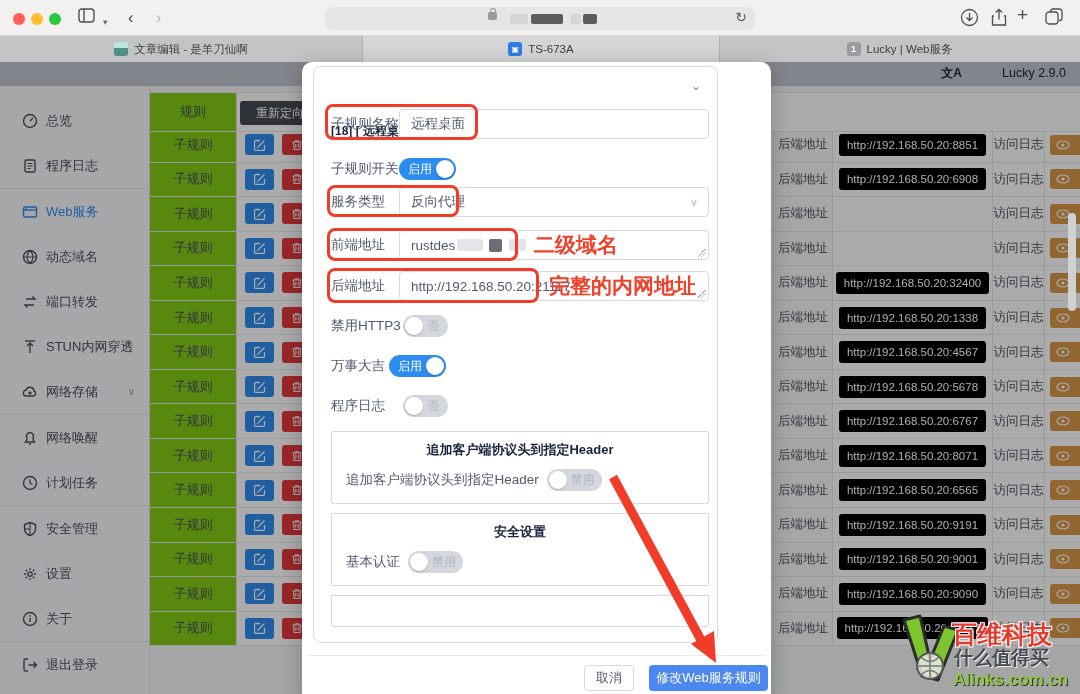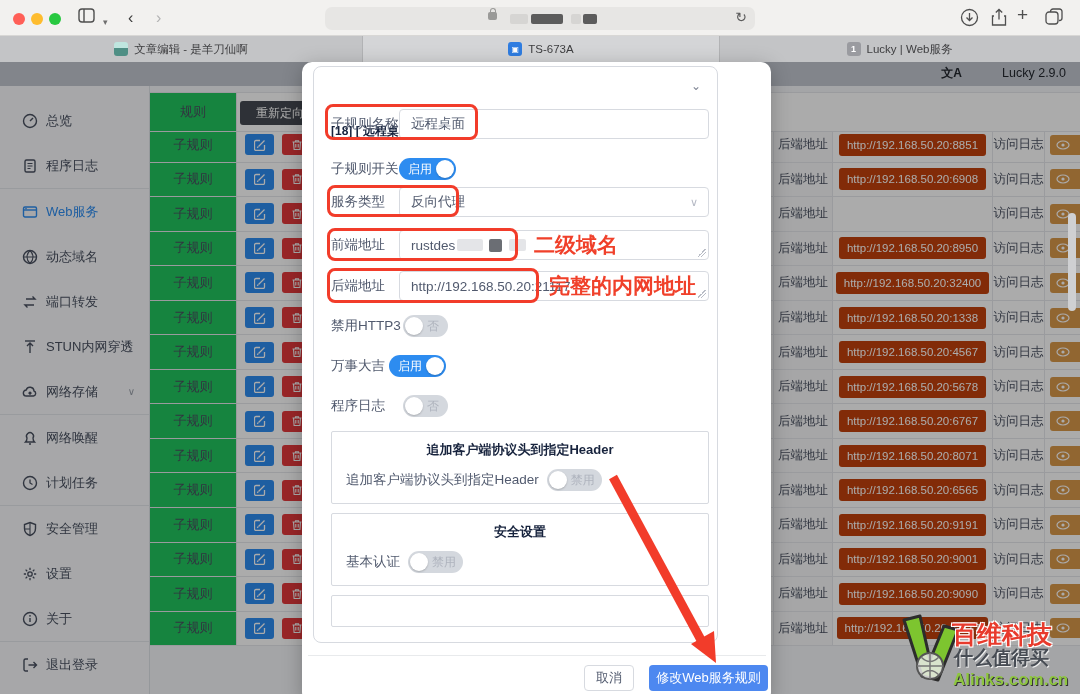--- a/index.html
+++ b/index.html
@@ -27,27 +27,27 @@
   .sitem{height:45px;display:flex;align-items:center;padding-left:22px;gap:8px;font-size:13px;color:#495060;}
   .sitem .ic{width:16px;height:16px;color:#495060;flex:0 0 auto;}
   .sitem.active,.sitem.active .ic{color:#2d8cf0;}
   .sdiv{height:1px;background:#e4e7ec;margin:0 0;}
   .schev{margin-left:auto;margin-right:14px;color:#9aa0aa;font-size:10px;}
   .content{position:absolute;left:150px;top:24px;width:930px;height:608px;background:#f5f7f9;}
   .rtab{position:absolute;left:10px;top:14px;width:77px;height:28px;background:#fff;border:1px solid #e2e5ea;border-bottom:none;border-radius:4px 4px 0 0;color:#2d8cf0;font-size:13px;display:flex;align-items:center;justify-content:center;}
   .addbtn{position:absolute;left:87px;top:17px;width:72px;height:24px;background:#2d8cf0;border-radius:4px;color:#fff;font-size:12px;display:flex;align-items:center;padding-left:8px;overflow:hidden;white-space:nowrap;}
   .rows{position:absolute;left:0;top:42px;width:930px;}
   .trow{position:relative;height:34.55px;background:#fff;border-bottom:1px solid #e6e8ec;}
-  .c-lab{position:absolute;left:0;top:0;width:87px;height:100%;background:#22c55e;border-right:1px solid #e6e8ec;display:flex;align-items:center;justify-content:center;font-size:13px;color:#495060;}
+  .c-lab{position:absolute;left:0;top:0;width:87px;height:100%;background:#84cc16;border-right:1px solid #e6e8ec;display:flex;align-items:center;justify-content:center;font-size:13px;color:#495060;}
   .c-btns{position:absolute;left:87px;top:0;width:120px;height:100%;display:flex;align-items:center;gap:8px;padding-left:8px;}
   .mbtn{width:29px;height:21px;border-radius:3px;display:flex;align-items:center;justify-content:center;}
   .mbtn svg{width:12px;height:12px;}
   .c-bk{position:absolute;left:623px;top:0;width:60px;height:100%;background:#f8f8f9;border-left:1px solid #e6e8ec;border-right:1px solid #e6e8ec;display:flex;align-items:center;justify-content:center;font-size:12.5px;color:#495060;}
   .c-url{position:absolute;left:683px;top:0;width:159px;height:100%;display:flex;align-items:center;justify-content:center;}
-  .urlbadge{background:#c2410c;color:#fff;font-size:11.5px;padding:5px 8px;border-radius:3px;white-space:nowrap;}
+  .urlbadge{background:#000000;color:#fff;font-size:11.5px;padding:5px 8px;border-radius:3px;white-space:nowrap;}
   .c-log{position:absolute;left:842px;top:0;width:53px;height:100%;border-left:1px solid #e6e8ec;border-right:1px solid #e6e8ec;display:flex;align-items:center;justify-content:center;font-size:12.5px;color:#495060;}
   .c-eye{position:absolute;left:895px;top:0;width:40px;height:100%;display:flex;align-items:center;padding-left:5px;}
   .eyebtn{width:40px;height:20px;background:#d9984a;border-radius:3px;display:flex;align-items:center;padding-left:6px;}
   .lastrow{position:relative;height:40px;margin-top:6px;background:#fff;border-top:1px solid #e6e8ec;border-bottom:1px solid #e6e8ec;}
   .redirect{position:absolute;left:90px;top:8px;width:80px;height:24px;background:#454a52;border-radius:3px;color:#fff;font-size:12px;display:flex;align-items:center;justify-content:center;overflow:hidden;}
   .dim{position:absolute;left:0;top:62px;width:1080px;height:632px;background:rgba(0,0,0,.33);z-index:10;}
   .pagescroll{position:absolute;left:1068px;top:213px;width:8px;height:98px;background:#cfd0d2;border-radius:4px;z-index:30;}
   
   .dialog{position:absolute;left:302px;top:62px;width:469px;height:640px;background:#fff;border-radius:10px;z-index:20;box-shadow:0 4px 20px rgba(0,0,0,.25);}
   .card{position:absolute;left:11px;top:4px;width:405px;height:577px;border:1.5px solid #d7dae0;border-radius:8px;background:#fff;}
@@ -335,23 +335,20 @@
                   <path d="M4.5 7.5l6-6M4.2 7.8l-1 1" stroke="#fff" stroke-width="1.3"></path>
                 </svg>
               </span>
               <span class="mbtn" style="background:#e4393c">
                 <svg viewBox="0 0 12 12">
                   <path d="M1.5 3h9M4.5 3V1.8h3V3M2.5 3l.6 7.5h5.8L9.5 3M4.8 5v3.5M7.2 5v3.5" fill="none" stroke="#fff" stroke-width="1.1"></path>
                 </svg>
               </span>
             </div>
             <div class="c-bk">后端地址</div>
-            <div class="c-url">
-              <span class="urlbadge">http://192.168.50.20:8950</span>
-            </div>
             <div class="c-log">访问日志</div>
             <div class="c-eye">
               <span class="eyebtn">
                 <span><svg width="14" height="10" viewBox="0 0 14 10">
                     <ellipse cx="7" cy="5" rx="6" ry="4" fill="none" stroke="#fff" stroke-width="1.2"></ellipse>
                     <circle cx="7" cy="5" r="1.6" fill="#fff"></circle>
                   </svg></span>
               </span>
             </div>
           </div>

